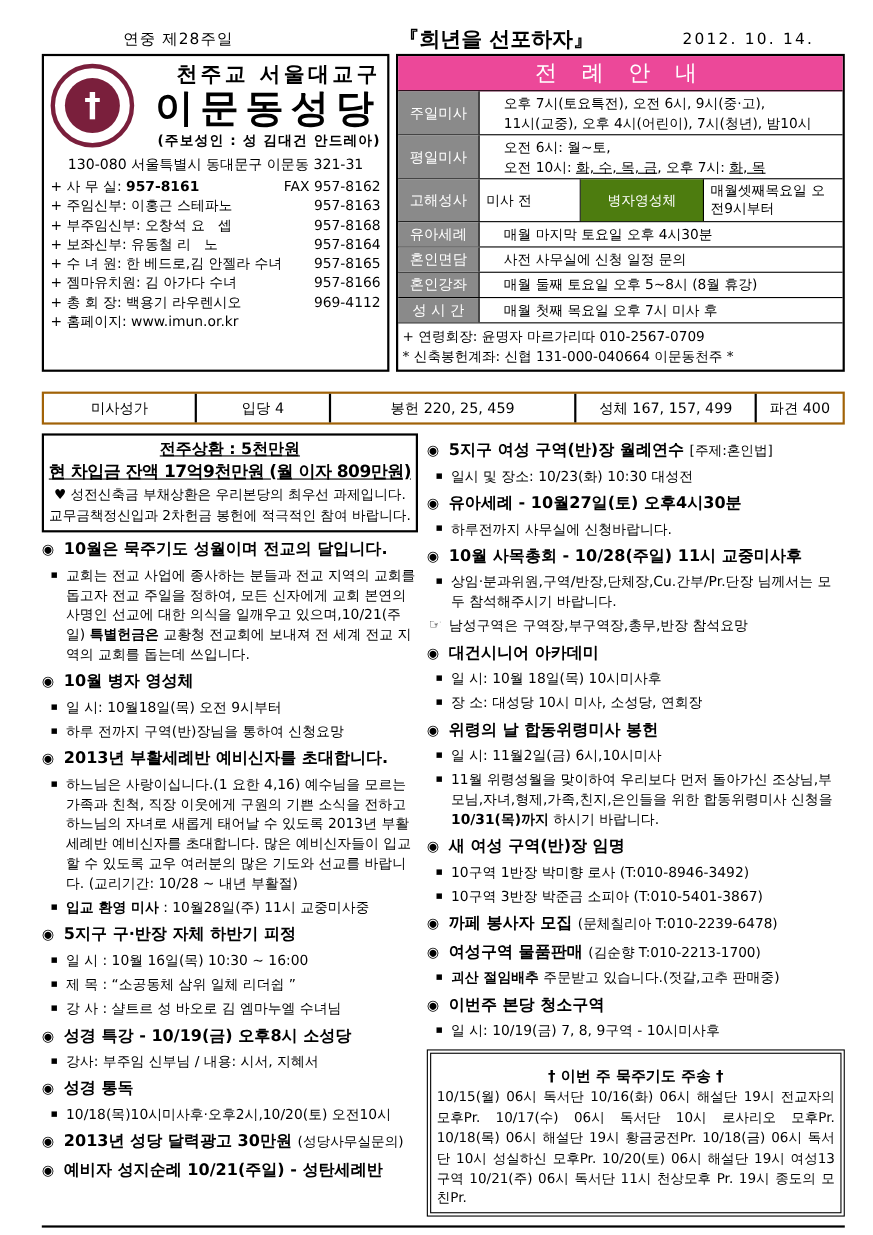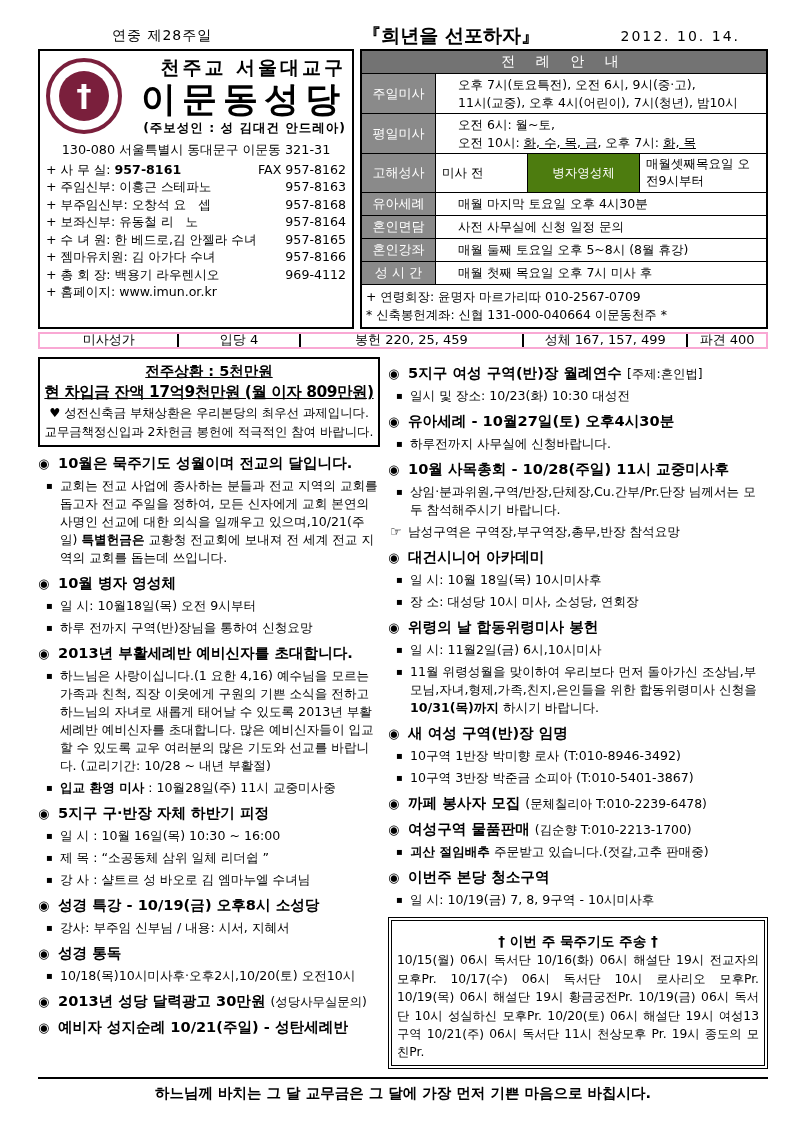--- a/index.html
+++ b/index.html
@@ -24,31 +24,31 @@
 .church-name{font-weight:bold;font-size:35px;letter-spacing:6px;line-height:1.05}
 .church-patron{font-weight:bold;font-size:12.5px;margin-top:2px;letter-spacing:1px}
 .church-address{text-align:center;font-size:12.8px;margin-top:5px}
 .contact-list{margin-top:2px}
 .contact-row{display:flex;font-size:12.6px;line-height:17.5px}
 .contact-left{white-space:pre}
 .contact-right{margin-left:auto;white-space:pre}
 
 
 .liturgy{flex:1;margin-left:6px;border:2px solid #000;display:flex;flex-direction:column;font-size:12.5px}
-.ltitle{background:#737373;color:#fff;text-align:center;font-size:14px;letter-spacing:8px;padding:2px 0;border-bottom:1px solid #000}
+.ltitle{background:#ec4899;color:#fff;text-align:center;font-size:20px;letter-spacing:8px;padding:2px 0;border-bottom:1px solid #000}
 .lrow{display:flex;border-bottom:1px solid #000;align-items:stretch}
 .lrow-label{width:74px;flex:0 0 auto;background:#8a8a8a;color:#fff;display:flex;align-items:center;justify-content:center;font-size:13px;border-right:1px solid #000;text-align:center;padding:2px 0}
 .lrow-val{flex:1;padding:2px 22px;display:flex;flex-direction:column;justify-content:center;line-height:1.4}
 .lcell{border-right:1px solid #000;padding:2px 6px;display:flex;align-items:center}
 .lcell:last-child{border-right:none}
 .lcell-label{background:#4d7c0f;color:#fff;justify-content:center}
 .lnotes{padding:3px 4px;line-height:1.45;font-size:12.4px}
 
 
-.hymns{display:flex;border:2px solid #f9a8d4;margin-top:3px;height:17px}
+.hymns{display:flex;border:2px solid #a16207;margin-top:18px;height:30px}
 .hcell{display:flex;align-items:center;justify-content:center;font-size:13px;border-right:2px solid #000}
 .hcell:nth-child(1){width:19.2%}
 .hcell:nth-child(2){width:16.7%}
 .hcell:nth-child(3){width:30.8%}
 .hcell:nth-child(4){width:22.6%}
 .hcell:nth-child(5){width:10.7%;border-right:none}
 
 
 .cols{display:flex;margin-top:8px;align-items:flex-start}
 .col-left{width:342px;flex:0 0 auto}
@@ -408,20 +408,20 @@
               <span><span class="sec-main">이번주 본당 청소구역</span></span>
             </div>
             <div class="bullet">
               <span class="bullet-marker">▪</span>
               <span class="bullet-text"><span>일    시:   10/19(금) 7, 8, 9구역 - 10시미사후</span></span>
             </div>
           </div>
         </div>
       <div class="rosary">
         <div class="rosary-title">† 이번 주 묵주기도 주송 †</div>
-        <div class="rosary-body">10/15(월) 06시 독서단 10/16(화) 06시 해설단 19시 전교자의 모후Pr. 10/17(수) 06시 독서단 10시 로사리오 모후Pr. 10/19(목) 06시 해설단 19시 황금궁전Pr. 10/19(금) 06시 독서단 10시 성실하신 모후Pr. 10/20(토) 06시 해설단 19시 여성13구역 10/21(주) 06시 독서단 11시 천상모후 Pr. 19시 종도의 모친Pr.</div>
+        <div class="rosary-body">10/15(월) 06시 독서단 10/16(화) 06시 해설단 19시 전교자의 모후Pr. 10/17(수) 06시 독서단 10시 로사리오 모후Pr. 10/18(목) 06시 해설단 19시 황금궁전Pr. 10/18(금) 06시 독서단 10시 성실하신 모후Pr. 10/20(토) 06시 해설단 19시 여성13구역 10/21(주) 06시 독서단 11시 천상모후 Pr. 19시 종도의 모친Pr.</div>
       </div>
     </div>
   </div>
 
   <div class="footer">하느님께 바치는 그 달 교무금은 그 달에 가장 먼저 기쁜 마음으로 바칩시다.</div>
 
 </div>
 
 </body></html>

